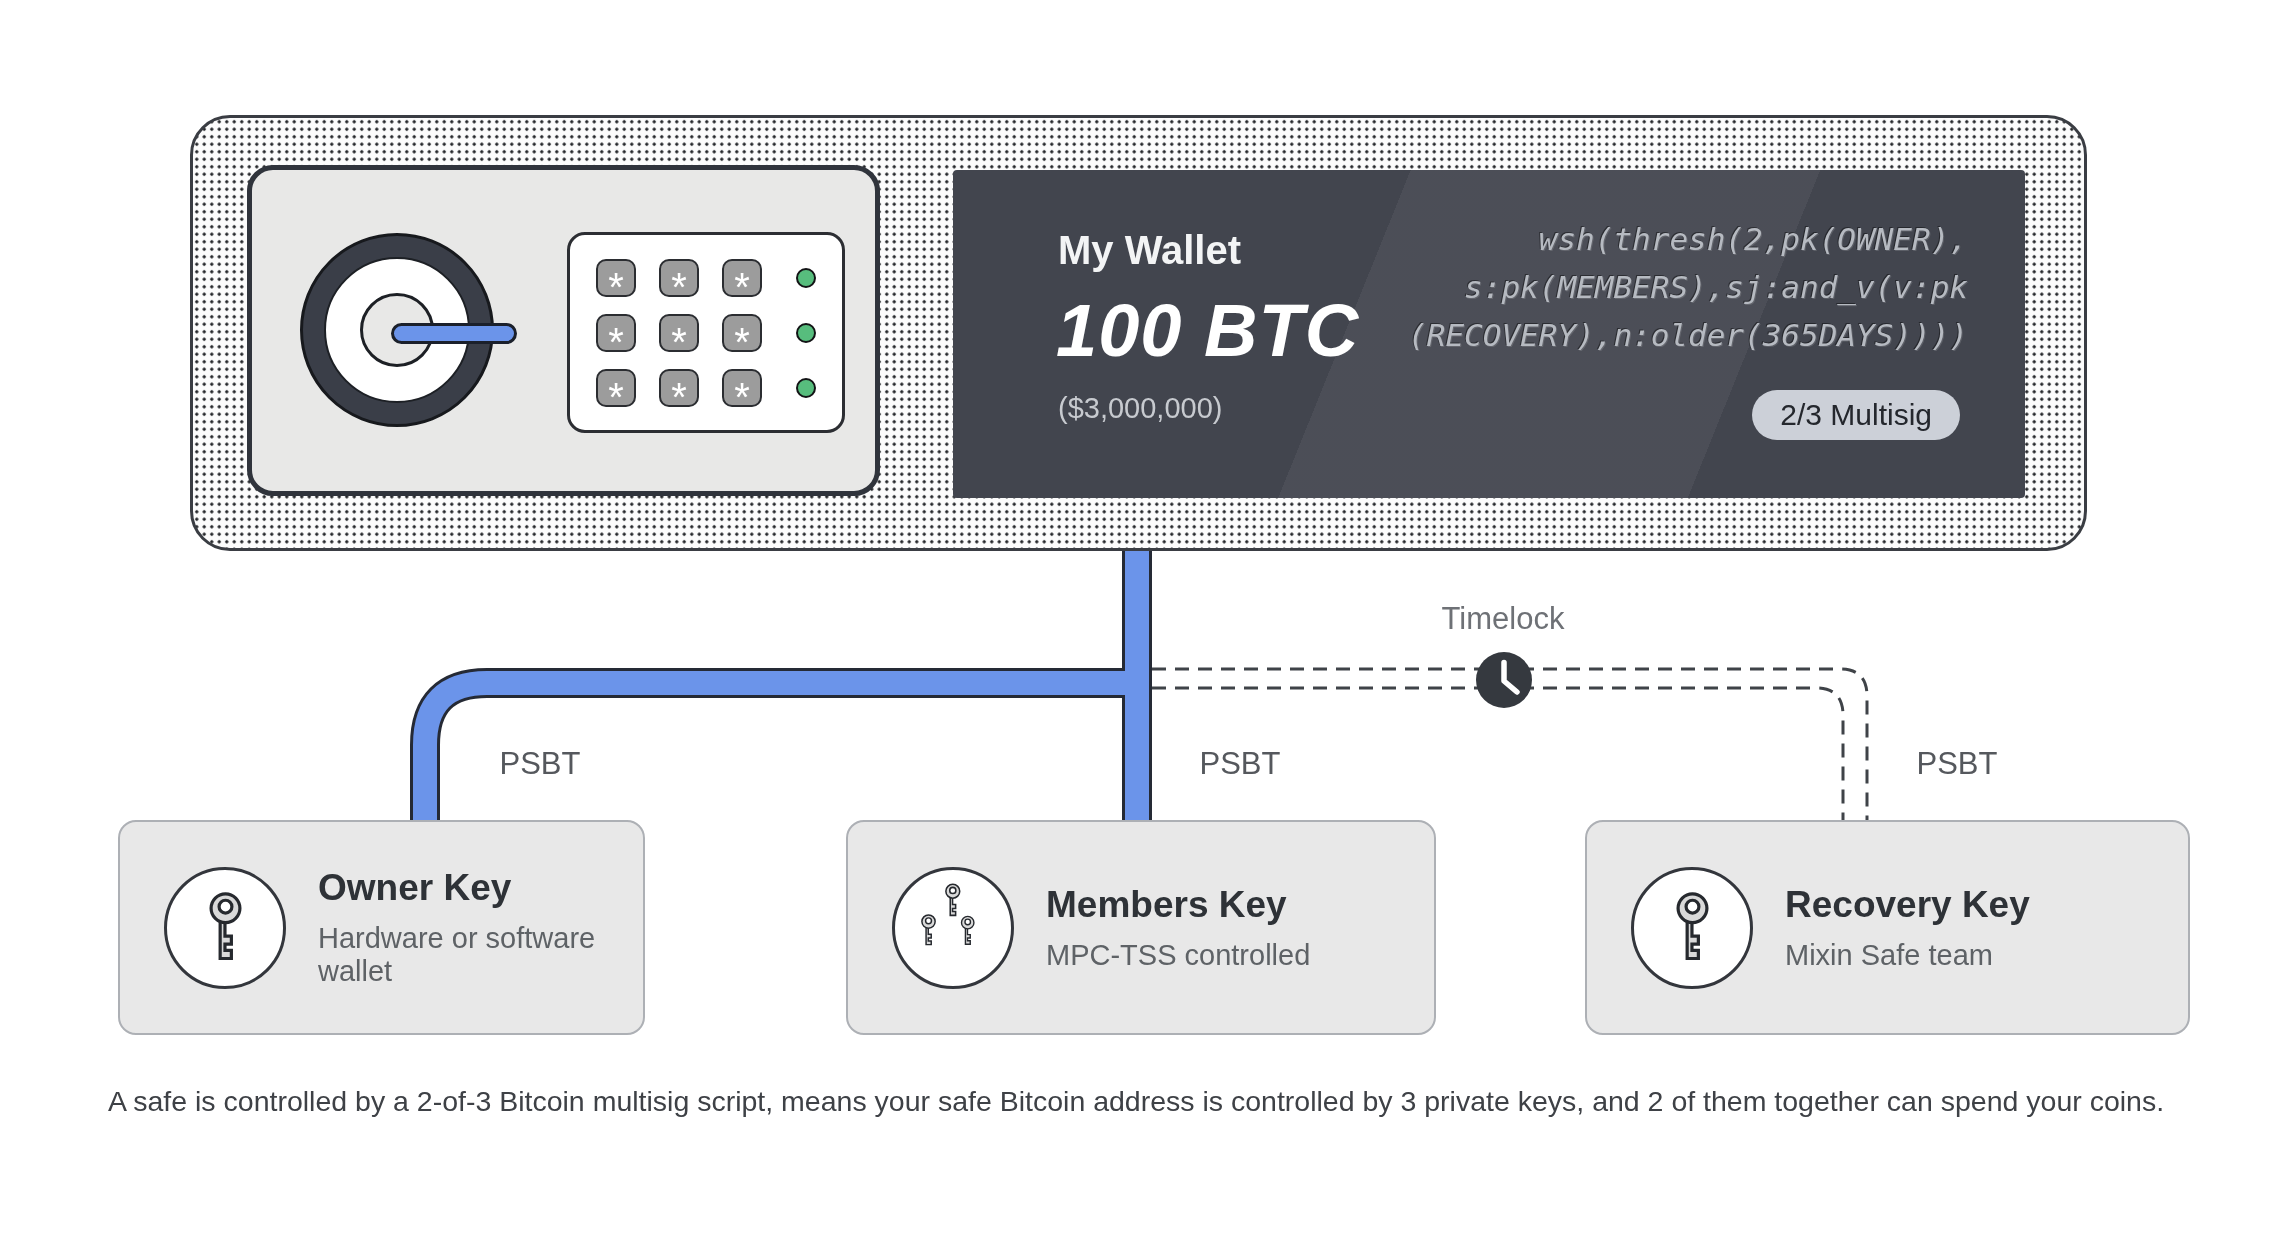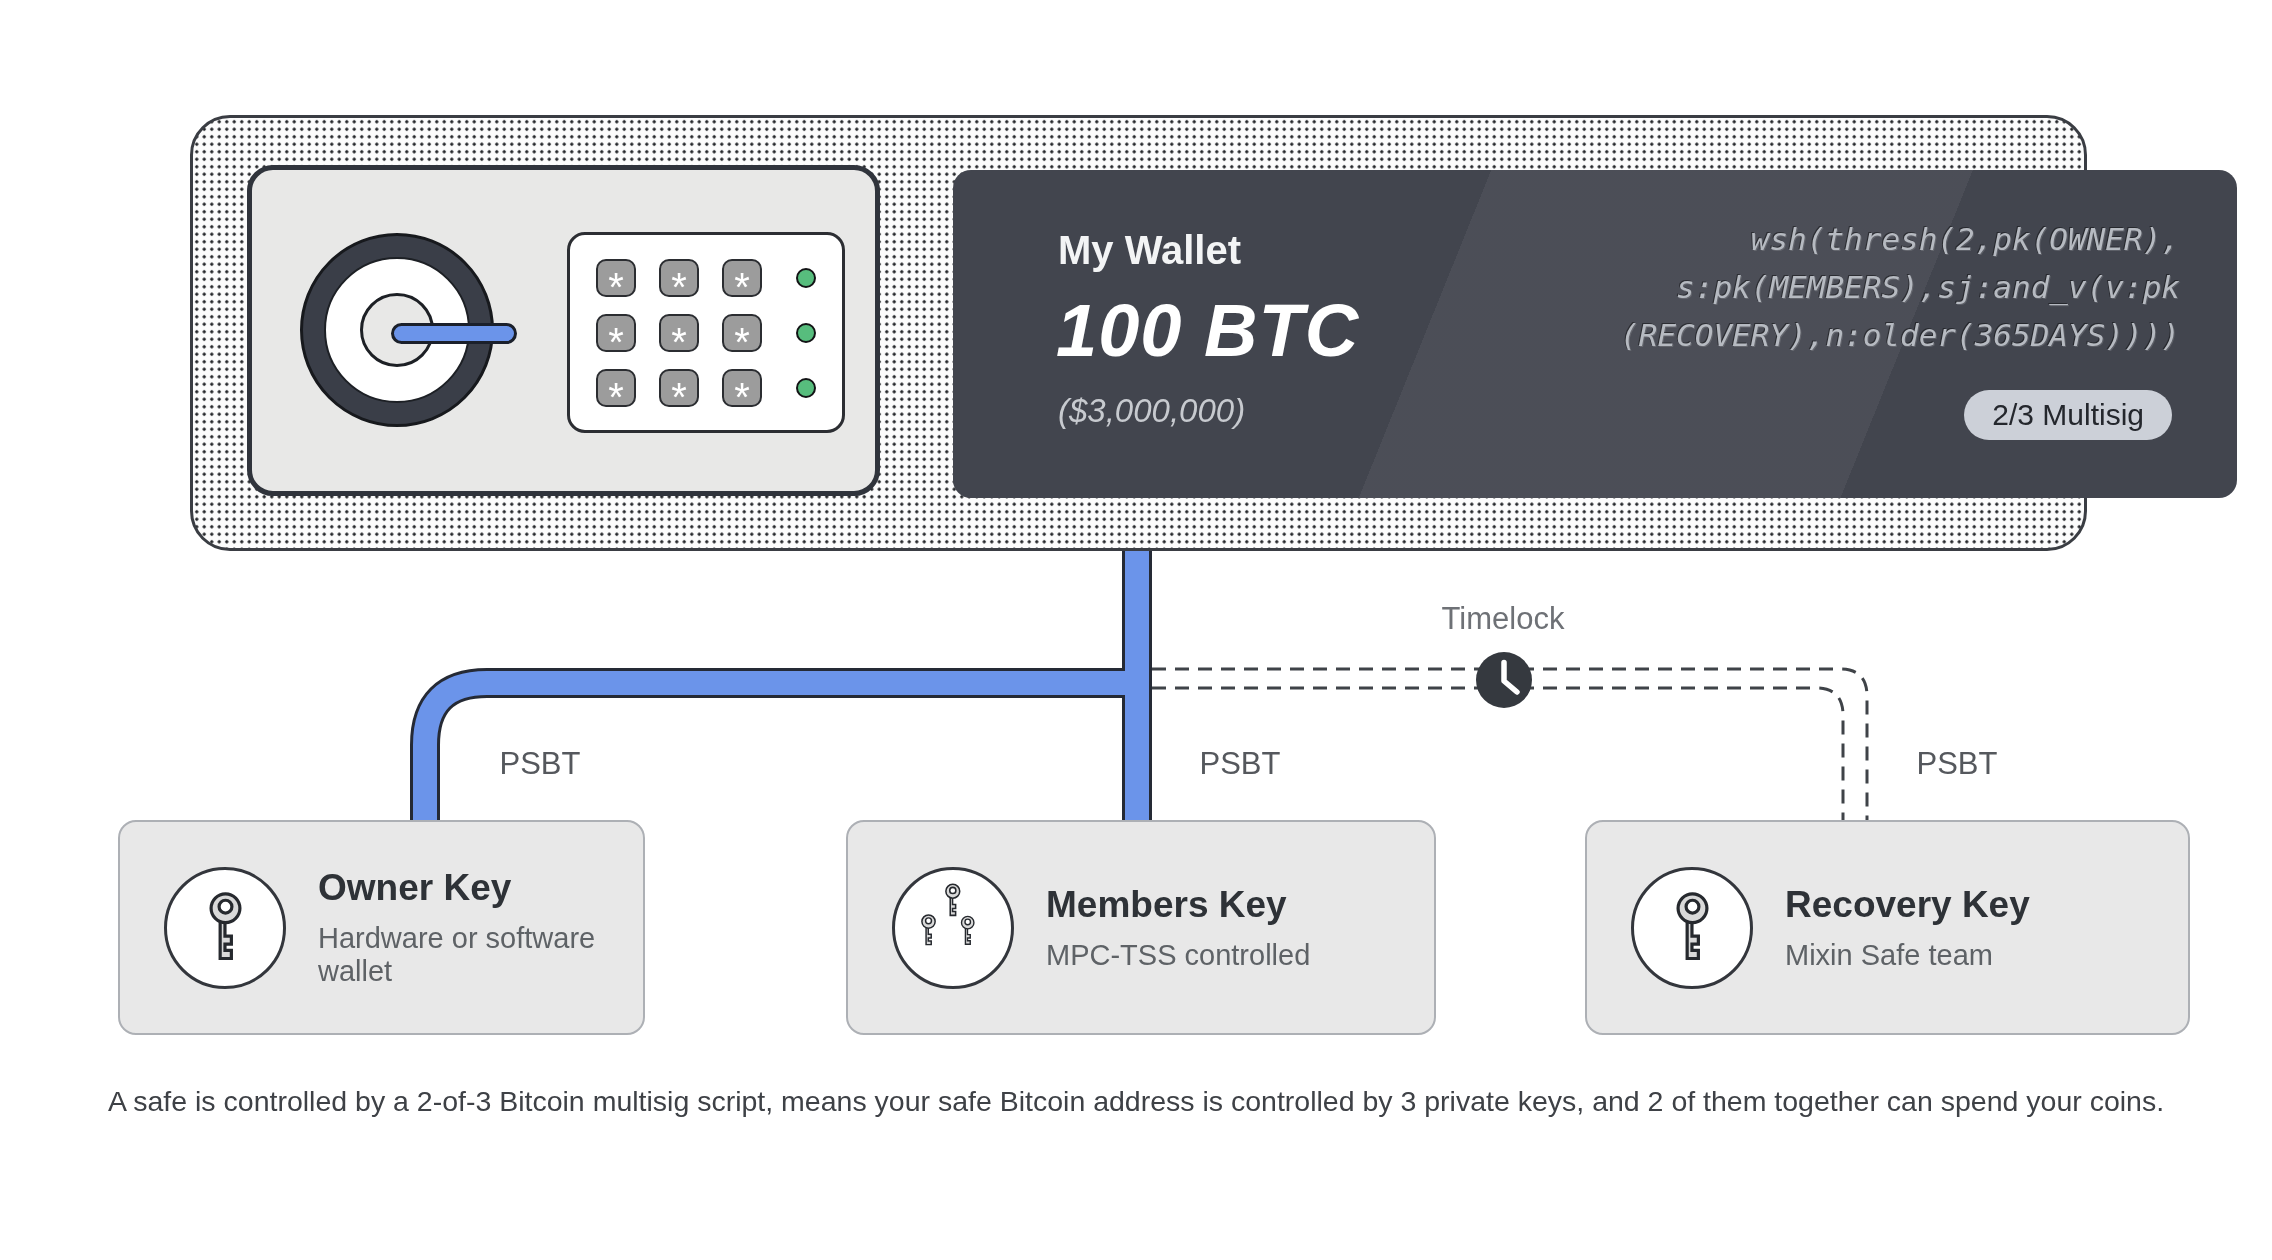--- a/index.html
+++ b/index.html
@@ -33,27 +33,27 @@
   .keypad{position:absolute;left:315px;top:62px;width:278px;height:201px;background:#ffffff;
         border:3px solid #2c2e33;border-radius:18px;display:flex;align-items:center;padding:0 26px;}
   .keys-grid{display:grid;grid-template-columns:repeat(3,40px);grid-auto-rows:38px;gap:17px 23px;}
   .keypad-key{background:#9c9c9c;border:2.5px solid #2b2d31;border-radius:10px;
         display:flex;align-items:center;justify-content:center;color:#ffffff;}
   .keypad-key span{font-size:40px;line-height:1;transform:translateY(9px);}
   .led-col{margin-left:auto;display:grid;grid-auto-rows:38px;gap:17px;align-items:center;justify-items:center;}
   .led{width:20px;height:20px;border-radius:50%;background:#57bd7d;border:2.5px solid #121315;}
 
   
-  .wallet{position:absolute;left:760px;top:52px;width:1284px;height:328px;border-radius:18px;
+  .wallet{position:absolute;left:760px;top:52px;width:1072px;height:328px;border-radius:4px;
         background:#42454e;overflow:hidden;}
   .wallet::before{content:"";position:absolute;inset:0;
         background:linear-gradient(112deg,transparent 38%,rgba(255,255,255,.05) 38%,rgba(255,255,255,.05) 72%,transparent 72%);}
   .wallet-title{position:absolute;left:105px;top:58px;font-size:40px;font-weight:600;color:#f3f4f5;}
   .wallet-balance{position:absolute;left:103px;top:118px;font-size:74px;font-weight:700;color:#ffffff;letter-spacing:1px;font-style:italic;}
-  .wallet-fiat{position:absolute;left:105px;top:222px;font-size:33px;color:#c7cacf;font-style:italic;}
+  .wallet-fiat{position:absolute;left:105px;top:222px;font-size:29px;color:#c7cacf;}
   .wallet-script{position:absolute;right:57px;top:45px;text-align:right;
         font-family:"DejaVu Sans Mono", monospace;font-size:31px;line-height:48px;color:#b6bac1;
         text-shadow:-1px -1px 0 rgba(0,0,0,.42), 1px 1px 0 rgba(255,255,255,.14);font-style:italic;}
   .badge{position:absolute;right:65px;top:220px;height:50px;padding:0 28px;border-radius:25px;
         background:#ccd0d8;color:#24272d;font-size:30px;display:flex;align-items:center;}
 
   
   .timelock-label{position:absolute;left:1378px;top:601px;width:250px;text-align:center;
         font-size:31px;color:#6e7176;z-index:3;}
   .psbt{position:absolute;top:746px;width:160px;text-align:center;font-size:31px;color:#55585d;z-index:3;}

